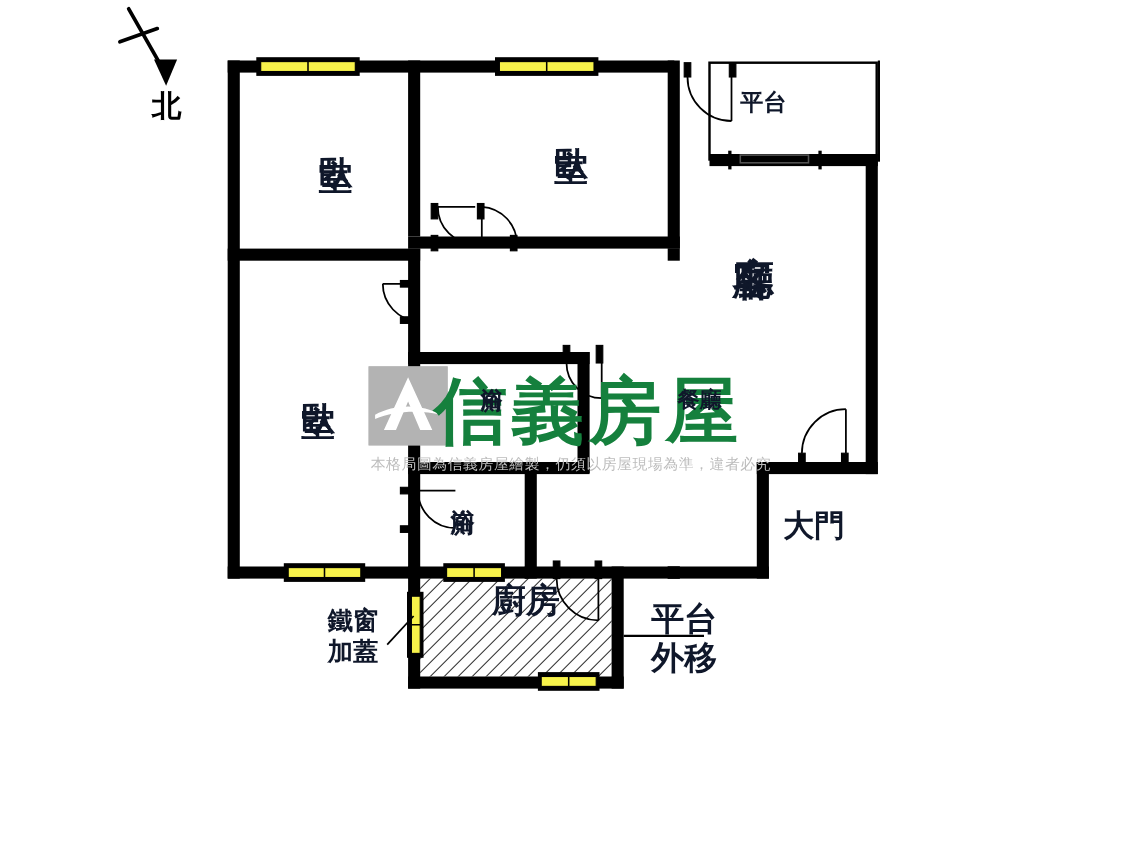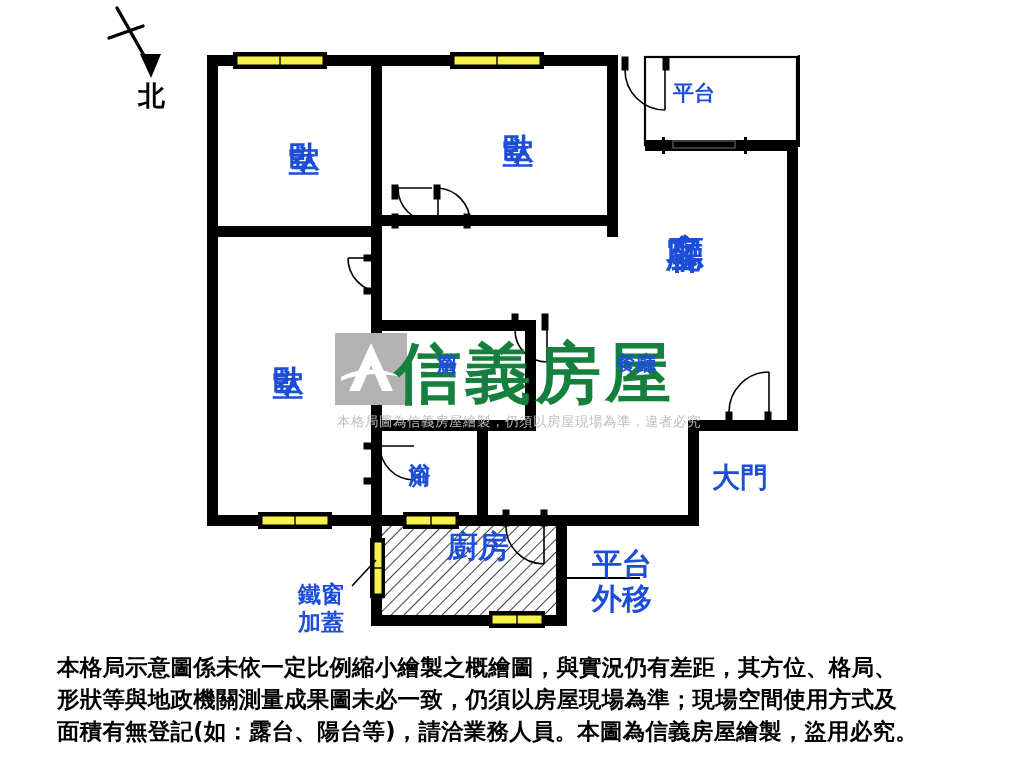--- a/index.html
+++ b/index.html
@@ -22,21 +22,21 @@
   #plan {
     position: absolute;
     left: 0; top: 0;
     width: 1024px; height: 645px;
   }
   #plan svg { display: block; }
 
   
   .lbl {
     position: absolute;
-    color: #1d4ed8;
+    color: #0f172a;
     font-family: "DejaVu Sans", "Liberation Sans", sans-serif;
     font-weight: 700;
     line-height: 1.02;
     text-align: right;
     white-space: pre;
     letter-spacing: 0px;
   }
   .lbl.v { writing-mode: vertical-rl; text-orientation: upright; }
 
   
@@ -299,27 +299,22 @@
   <div class="lbl v" style="left:437px; top:337px; font-size:20px;">浴廁</div>
 
   <div class="lbl v" style="left:408px; top:445px; font-size:22px;">浴廁</div>
 
   <div class="lbl" style="left:418px; top:531px; font-size:31px;margin-left:29px;">廚房</div>
 
   <div class="lbl" style="left:673px; top:83px; font-size:21px;">平台</div>
 
   <div class="lbl" style="left:712px; top:436px; font-size:28px;margin-top:28px;">大門</div>
 
-  <div class="lbl" style="left:298px; top:552px; font-size:23px; line-height:1.2;margin-top:29px;">鐵窗
+  <div class="lbl" style="left:298px; top:552px; font-size:23px; line-height:1.2;">鐵窗
 加蓋</div>
 
   <div class="lbl" style="left:592px; top:546px; font-size:30px; line-height:1.18;">平台
 外移</div>
 
   <div id="north-label">北</div>
 
-  <div id="disclaimer">
-    <div>本格局示意圖係未依一定比例縮小繪製之概繪圖，與實況仍有差距，其方位、格局、</div>
-    <div>形狀等與地政機關測量成果圖未必一致，仍須以房屋現場為準；現場空間使用方式及</div>
-    <div>面積有無登記(如：露台、陽台等)，請洽業務人員。本圖為信義房屋繪製，盜用必究。</div>
-  </div>
 
 </div>
 
 </body></html>

